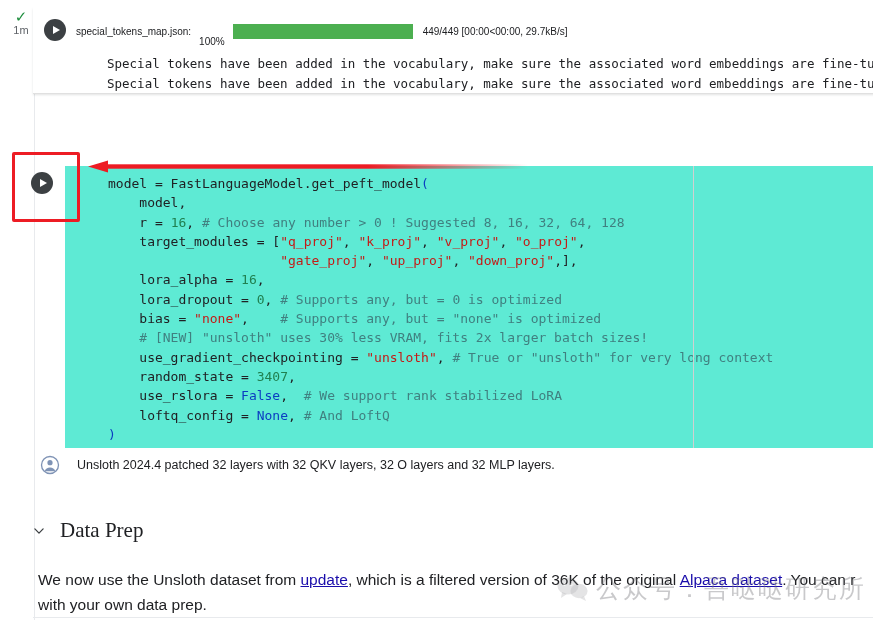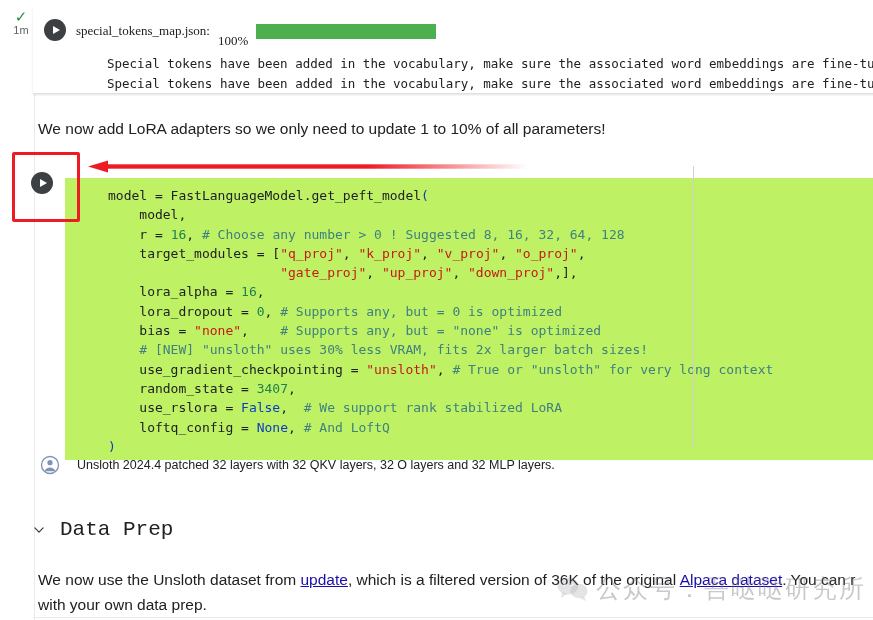--- a/index.html
+++ b/index.html
@@ -77,22 +77,22 @@
   }
   .output-play { left: 11px; top: 11px; }
 
   .pb-row {
     position: absolute;
     left: 43px; top: 14px;
     height: 18px;
     display: flex;
     align-items: center;
     white-space: nowrap;
-    font-family: Liberation Serif, serif;
-    font-size: 13px;
+    font-family: Liberation Sans, sans-serif;
+    font-size: 10px;
     color: #202124;
   }
   .pb-label { margin-right: 8px; }
   .pb-pct { margin-right: 8px; margin-top: 20px; }
   .pb-track {
     width: 180px; height: 15px;
     background: #e9e9e9;
     position: relative;
     overflow: hidden;
   }
@@ -122,23 +122,23 @@
     color: #202124;
     font-size: 15.5px;
     line-height: 24px;
     white-space: nowrap;
   }
   .md-intro { left: 38px; top: 117px; }
 
   
   .code-cell {
     position: absolute;
-    left: 65px; top: 178px;
+    left: 65px; top: 166px;
     width: 808px; height: 282px;
-    background: #bef264;
+    background: #5eead4;
     overflow: hidden;
     text-decoration: underline;
   }
   .code-cell-play {
     position: absolute;
     left: 31px; top: 172px;
     z-index: 5;
   }
   .code-body {
     position: absolute;
@@ -207,21 +207,21 @@
     align-items: center;
     cursor: pointer;
   }
   .chev {
     width: 18px; height: 18px;
     color: #3c4043;
     flex: 0 0 18px;
   }
   .section-title {
     margin-left: 12px;
-    font-family: Liberation Mono, monospace;
+    font-family: Liberation Serif, serif;
     font-size: 21px;
     color: #202124;
     font-weight: 400;
   }
 
   
   .para {
     position: absolute;
     left: 38px; top: 567px;
     width: 860px;
@@ -290,29 +290,29 @@
     <div class="play-btn output-play">
       <span class="tri"></span>
     </div>
 
     <div class="pb-row">
       <span class="pb-label">special_tokens_map.json:</span>
       <span class="pb-pct">100%</span>
       <span class="pb-track">
         <span class="pb-fill" style="width: 100%; background: rgb(76, 175, 80);"></span>
       </span>
+      <span class="pb-stats">449/449 [00:00&lt;00:00, 29.7kB/s]</span>
     </div>
 
     <div class="out-line out-line-1">Special tokens have been added in the vocabulary, make sure the associated word embeddings are fine-tune</div>
     <div class="out-line out-line-2">Special tokens have been added in the vocabulary, make sure the associated word embeddings are fine-tune</div>
   </div>
 
   <div class="top-strip"></div>
 
-  <div class="md-text md-intro">We now add LoRA adapters so we only need to update 1 to 10% of all parameters!</div>
 
   <div class="code-cell">
     <div class="code-body" id="code-body"><div><span class="tok-def">model = FastLanguageModel.get_peft_model</span><span class="tok-paren">(</span></div><div><span class="tok-def">    model,</span></div><div><span class="tok-def">    r = </span><span class="tok-num">16</span><span class="tok-def">, </span><span class="tok-com"># Choose any number &gt; 0 ! Suggested 8, 16, 32, 64, 128</span></div><div><span class="tok-def">    target_modules = [</span><span class="tok-str">"q_proj"</span><span class="tok-def">, </span><span class="tok-str">"k_proj"</span><span class="tok-def">, </span><span class="tok-str">"v_proj"</span><span class="tok-def">, </span><span class="tok-str">"o_proj"</span><span class="tok-def">,</span></div><div><span class="tok-def">                      </span><span class="tok-str">"gate_proj"</span><span class="tok-def">, </span><span class="tok-str">"up_proj"</span><span class="tok-def">, </span><span class="tok-str">"down_proj"</span><span class="tok-def">,],</span></div><div><span class="tok-def">    lora_alpha = </span><span class="tok-num">16</span><span class="tok-def">,</span></div><div><span class="tok-def">    lora_dropout = </span><span class="tok-num">0</span><span class="tok-def">, </span><span class="tok-com"># Supports any, but = 0 is optimized</span></div><div><span class="tok-def">    bias = </span><span class="tok-str">"none"</span><span class="tok-def">,    </span><span class="tok-com"># Supports any, but = "none" is optimized</span></div><div><span class="tok-com">    # [NEW] "unsloth" uses 30% less VRAM, fits 2x larger batch sizes!</span></div><div><span class="tok-def">    use_gradient_checkpointing = </span><span class="tok-str">"unsloth"</span><span class="tok-def">, </span><span class="tok-com"># True or "unsloth" for very long context</span></div><div><span class="tok-def">    random_state = </span><span class="tok-num">3407</span><span class="tok-def">,</span></div><div><span class="tok-def">    use_rslora = </span><span class="tok-blue">False</span><span class="tok-def">,  </span><span class="tok-com"># We support rank stabilized LoRA</span></div><div><span class="tok-def">    loftq_config = </span><span class="tok-blue">None</span><span class="tok-def">, </span><span class="tok-com"># And LoftQ</span></div><div><span class="tok-paren">)</span></div></div>
   </div>
   <div class="code-vrule"></div>
 
   <div class="play-btn code-cell-play">
     <span class="tri"></span>
   </div>
 

